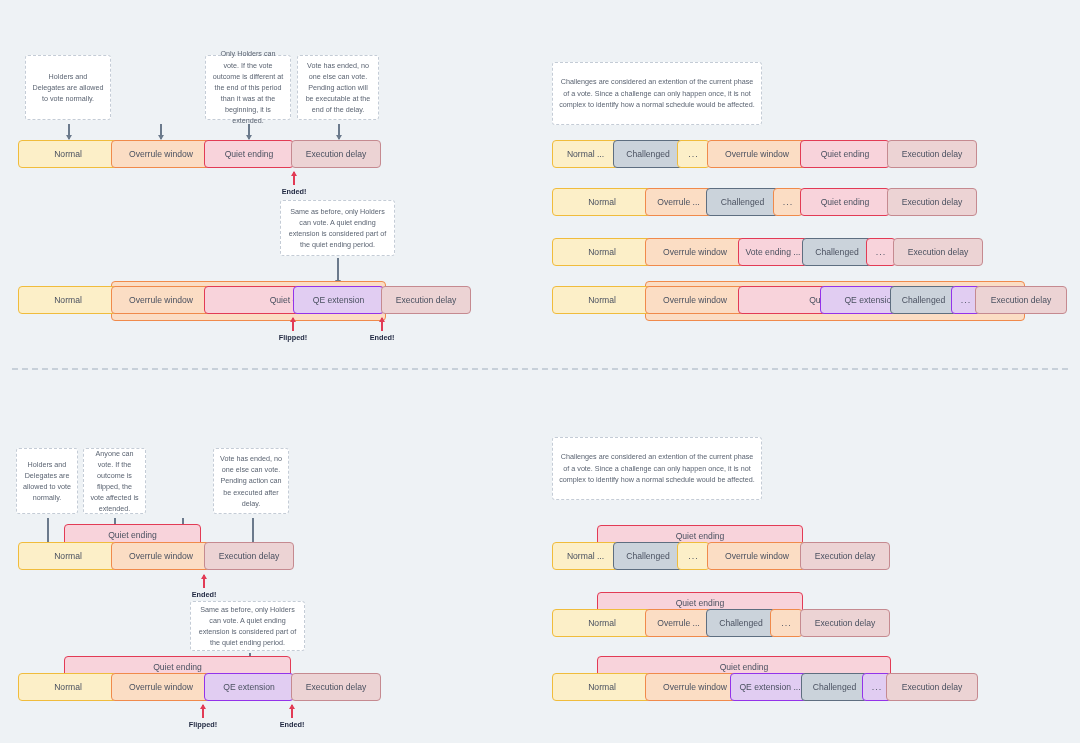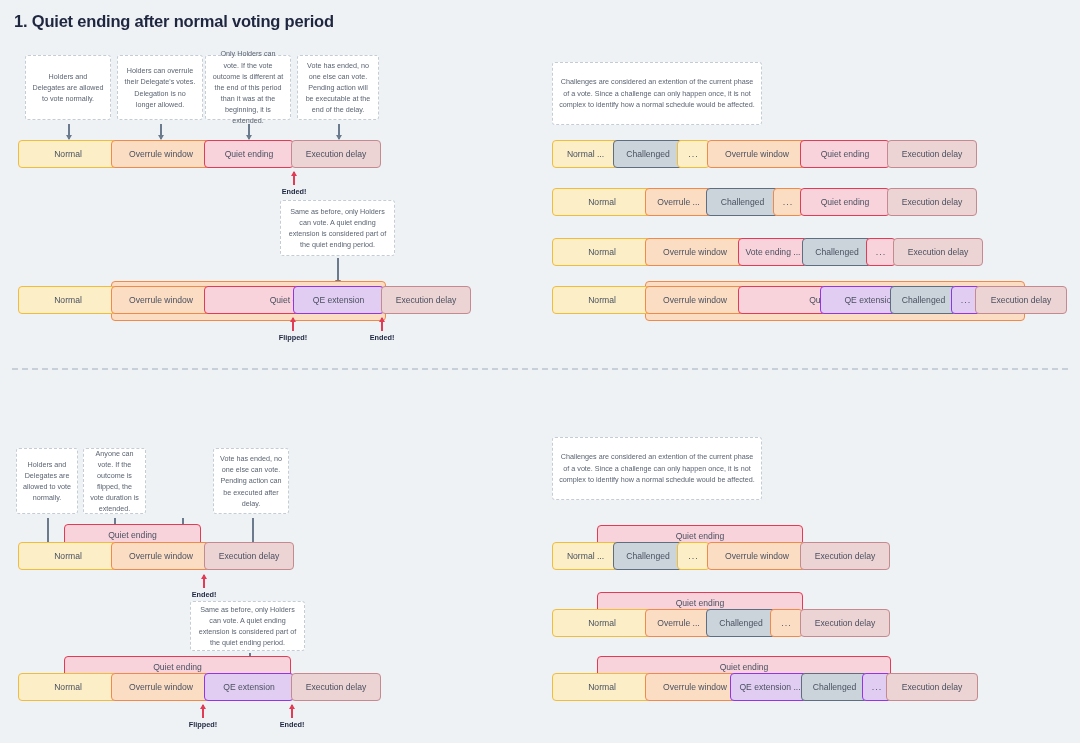--- a/index.html
+++ b/index.html
@@ -130,24 +130,22 @@
     color: #4a5160;
     text-align: center;
     padding-top: 5px;
   }
 </style>
 </head>
 <body>
 
 <div class="page">
 
-  <div class="section-title" id="title-1">1. Quiet ending after normal voting period</div>
 
   <div class="note" style="left:25px;  top:55px; width:86px; height:65px;">Holders and Delegates are allowed to vote normally.</div>
-  <div class="note" style="left:117px; top:55px; width:86px; height:65px;">Holders can overrule their Delegate's votes. Delegation is no longer allowed.</div>
   <div class="note" style="left:205px; top:55px; width:86px; height:65px;">Only Holders can vote. If the vote outcome is different at the end of this period than it was at the beginning, it is extended.</div>
   <div class="note" style="left:297px; top:55px; width:82px; height:65px;">Vote has ended, no one else can vote. Pending action will be executable at the end of the delay.</div>
 
   <div class="arrow" style="left:64px;  top:124px; height:15px;">
       <span class="shaft"></span>
       <span class="head"></span>
     </div>
   <div class="arrow" style="left:156px; top:124px; height:15px;">
       <span class="shaft"></span>
       <span class="head"></span>
@@ -225,21 +223,21 @@
   <div class="seg quiet" style="left:738px; top:286px; width:191px;">Quiet ending</div>
   <div class="seg qe" style="left:820px; top:286px; width:110px;">QE extension ...</div>
   <div class="seg challenged" style="left:890px; top:286px; width:67px;">Challenged</div>
   <div class="seg qe ellipsis" style="left:951px; top:286px; width:30px;">...</div>
   <div class="seg exec" style="left:975px; top:286px; width:92px;">Execution delay</div>
 
   <div class="divider"></div>
 
 
   <div class="note" style="left:16px;  top:448px; width:62px; height:66px;">Holders and Delegates are allowed to vote normally.</div>
-  <div class="note" style="left:83px;  top:448px; width:63px; height:66px;">Anyone can vote. If the outcome is flipped, the vote duration is extended.</div>
+  <div class="note" style="left:83px;  top:448px; width:63px; height:66px;">Anyone can vote. If the outcome is flipped, the vote affected is extended.</div>
   <div class="note" style="left:213px; top:448px; width:76px; height:66px;">Vote has ended, no one else can vote. Pending action can be executed after delay.</div>
 
   <div class="arrow" style="left:43px;  top:518px; height:28px;">
       <span class="shaft"></span>
       <span class="head"></span>
     </div>
   <div class="arrow" style="left:110px; top:518px; height:11px;">
       <span class="shaft"></span>
       <span class="head"></span>
     </div>

